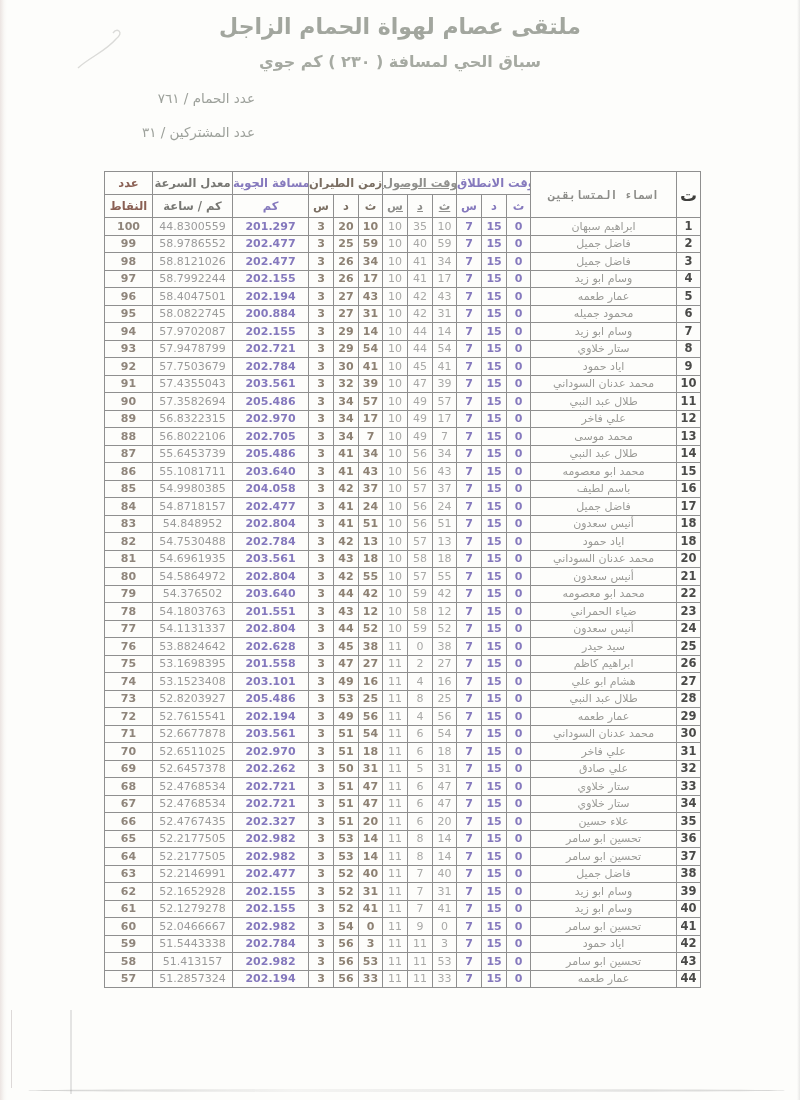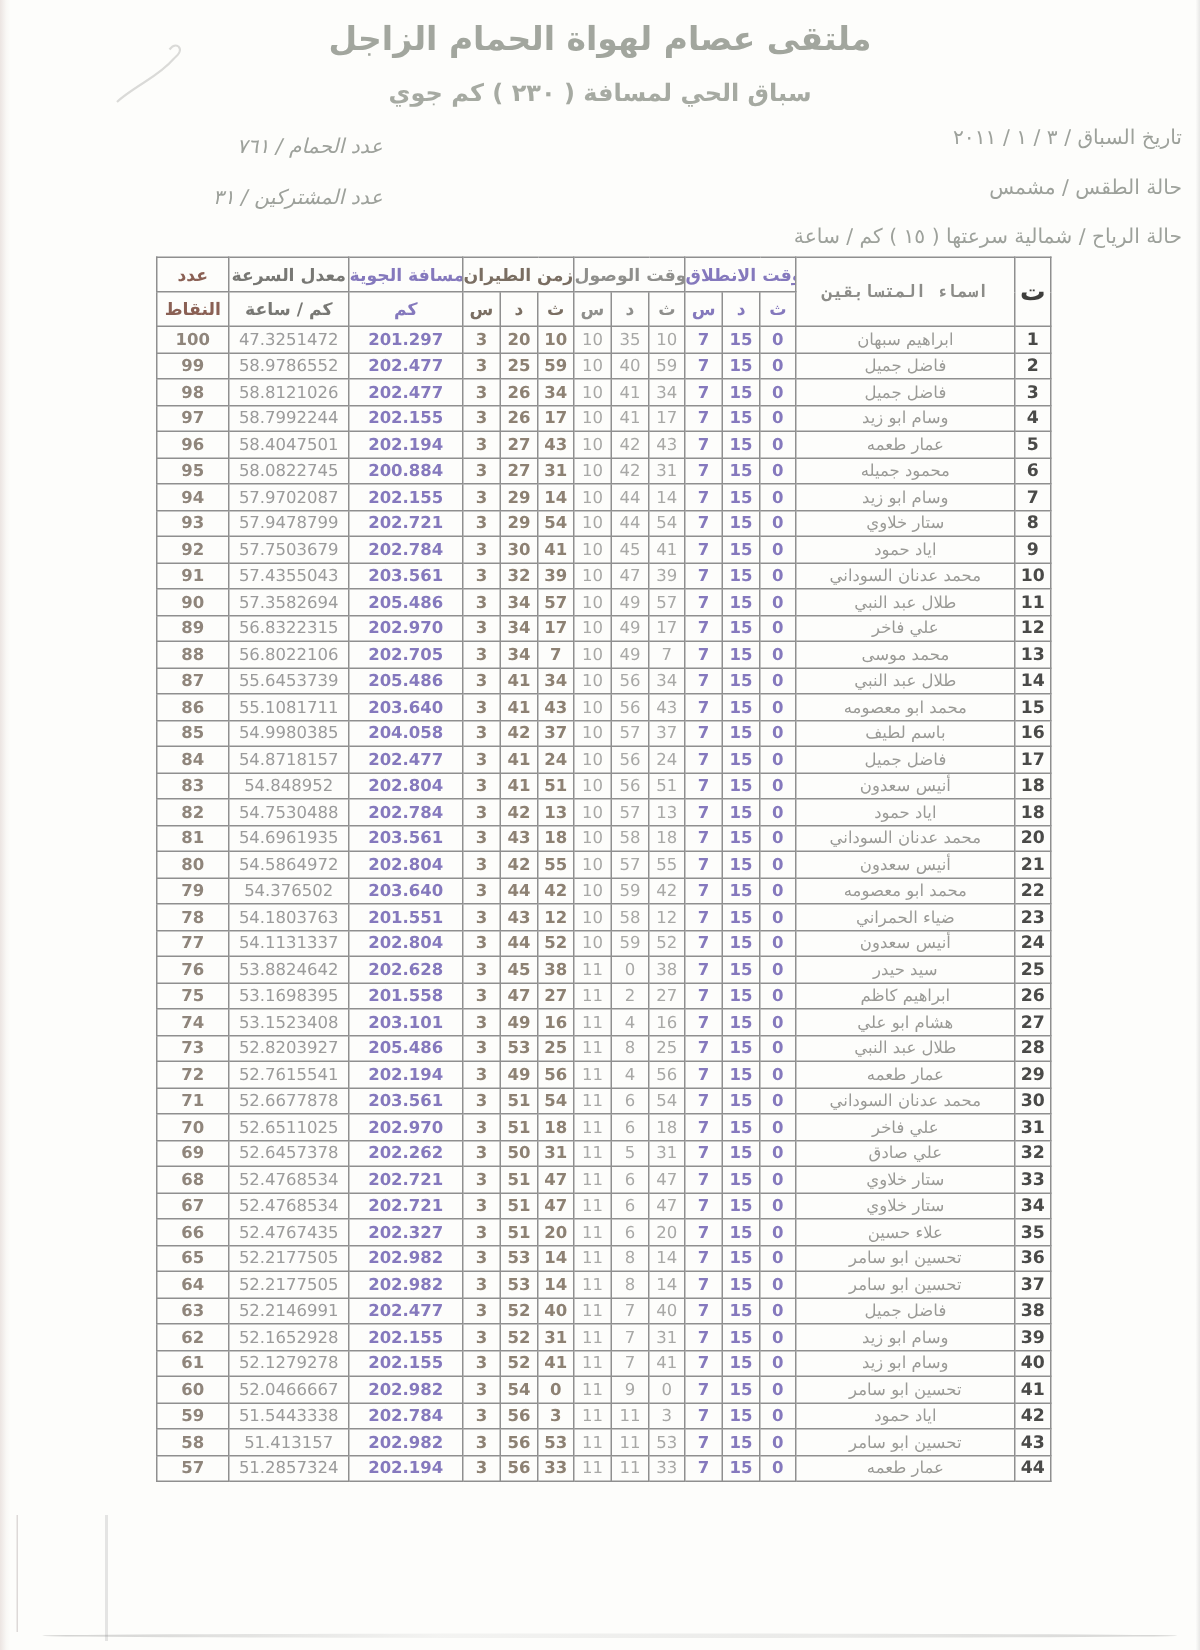--- a/index.html
+++ b/index.html
@@ -26,37 +26,37 @@
     color:#a2a69e;font-size:22px;font-weight:bold;letter-spacing:.5px;}
   .subtitle{position:absolute;top:52px;left:0;width:100%;text-align:center;
     color:#a6aaa2;font-size:16px;font-weight:bold;}
 
   
   .info-right{position:absolute;top:84px;right:12px;width:420px;direction:rtl;text-align:right;
     color:#9da19b;font-size:13.5px;}
   .info-right div{margin-bottom:17px;}
   .info-left{position:absolute;top:90px;left:63px;width:192px;direction:rtl;text-align:right;
     color:#9da19b;font-size:13.5px;}
-  .info-left div{margin-bottom:18px;font-style:italic;}
+  .info-left div{margin-bottom:18px;}
 
   
   table.results{position:absolute;top:171px;left:104px;width:596px;
     border-collapse:collapse;table-layout:fixed;direction:ltr;}
   table.results th,table.results td{
     border:1px solid #8f8f8f;padding:0;text-align:center;vertical-align:middle;
     overflow:hidden;white-space:nowrap;}
   table.results{border:1.5px solid #7c7c7c;}
   thead th{height:22px;font-size:11.5px;font-weight:bold;background:#fdfdfb;}
   tbody td{height:16.5px;font-size:11px;line-height:1;}
 
   .h-points{color:#8a6054;}
   .h-speed{color:#787874;}
   .h-distance{color:#8579bd;}
   .h-flight{color:#7a6e62;}
-  .h-arrival{color:#8f8f8c;}
+  .h-arrival{color:#8f8f8c;text-decoration:underline;}
   .h-start{color:#8579bd;}
   .h-names{color:#8c8c88;font-weight:bold;font-family:Liberation Mono, monospace;}
   .h-rank{color:#3f3f3d;font-size:17px;font-weight:bold;}
 
   .c-points{color:#8f857b;font-weight:bold;}
   .c-speed{color:#9b9b9b;}
   .c-distance{color:#8579bd;font-weight:bold;}
   .c-flight{color:#8d8173;font-weight:bold;}
   .c-arrival{color:#a8a8a6;}
   .c-start{color:#8579bd;font-weight:bold;}
@@ -73,25 +73,20 @@
   <div class="bottom-shadow"></div>
   <div class="bl-line1"></div>
   <div class="bl-line2"></div>
   <svg class="mark-topleft" width="60" height="50" viewBox="0 0 60 50">
     <path d="M10 46 Q 14 42 28 33 T 48 17 q 6 -5 3 -8 q -3 -2 -6 2" fill="none" stroke="#bfbfbc" stroke-width="1.4"></path>
   </svg>
 
   <div class="title">ملتقى عصام لهواة الحمام الزاجل</div>
   <div class="subtitle">سباق الحي لمسافة ( ٢٣٠ ) كم جوي</div>
 
-  <div class="info-right">
-    <div>تاريخ السباق / ٣ / ١ / ٢٠١١</div>
-    <div>حالة الطقس / مشمس</div>
-    <div>حالة الرياح / شمالية سرعتها ( ١٥ ) كم / ساعة</div>
-  </div>
   <div class="info-left">
     <div>عدد الحمام / ٧٦١</div>
     <div>عدد المشتركين / ٣١</div>
   </div>
 
   <table class="results">
     <colgroup>
       <col style="width:48px">
         <col style="width:80px">
         <col style="width:76px">
@@ -129,21 +124,21 @@
         <th class="h-arrival">د</th>
         <th class="h-arrival">ث</th>
         <th class="h-start">س</th>
         <th class="h-start">د</th>
         <th class="h-start">ث</th>
       </tr>
     </thead>
     <tbody>
         <tr>
           <td class="c-points">100</td>
-          <td class="c-speed">47.3251472</td>
+          <td class="c-speed">44.8300559</td>
           <td class="c-distance">201.297</td>
           <td class="c-flight">3</td>
           <td class="c-flight">20</td>
           <td class="c-flight">10</td>
           <td class="c-arrival">10</td>
           <td class="c-arrival">35</td>
           <td class="c-arrival">10</td>
           <td class="c-start">7</td>
           <td class="c-start">15</td>
           <td class="c-start">0</td>

